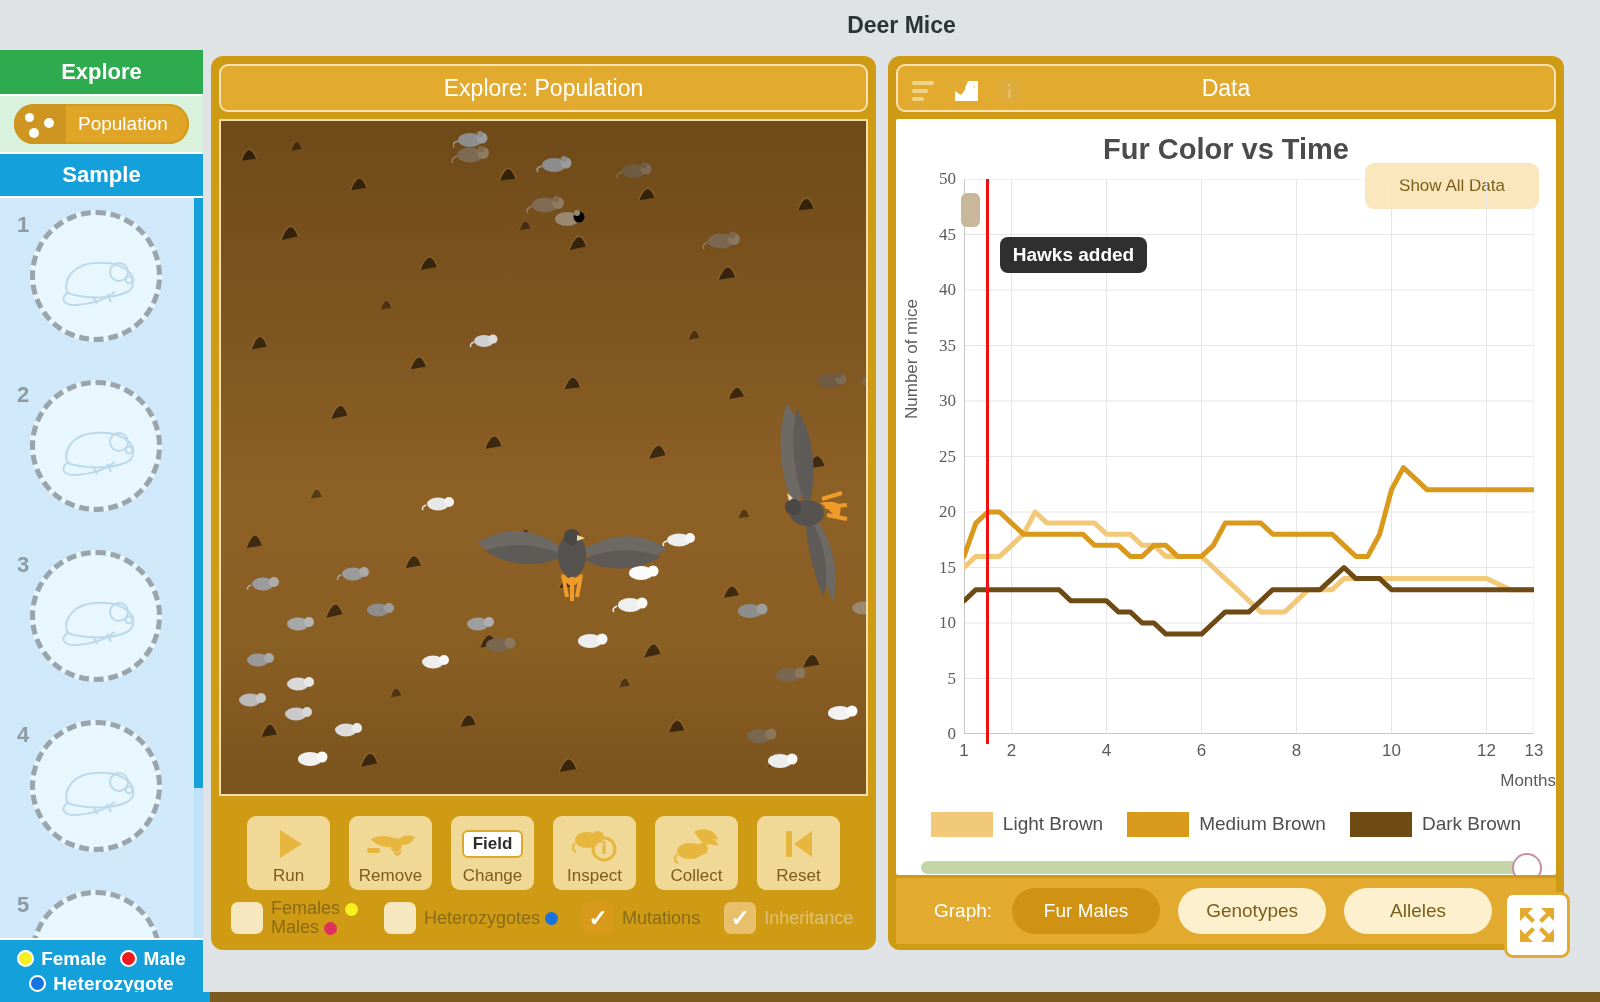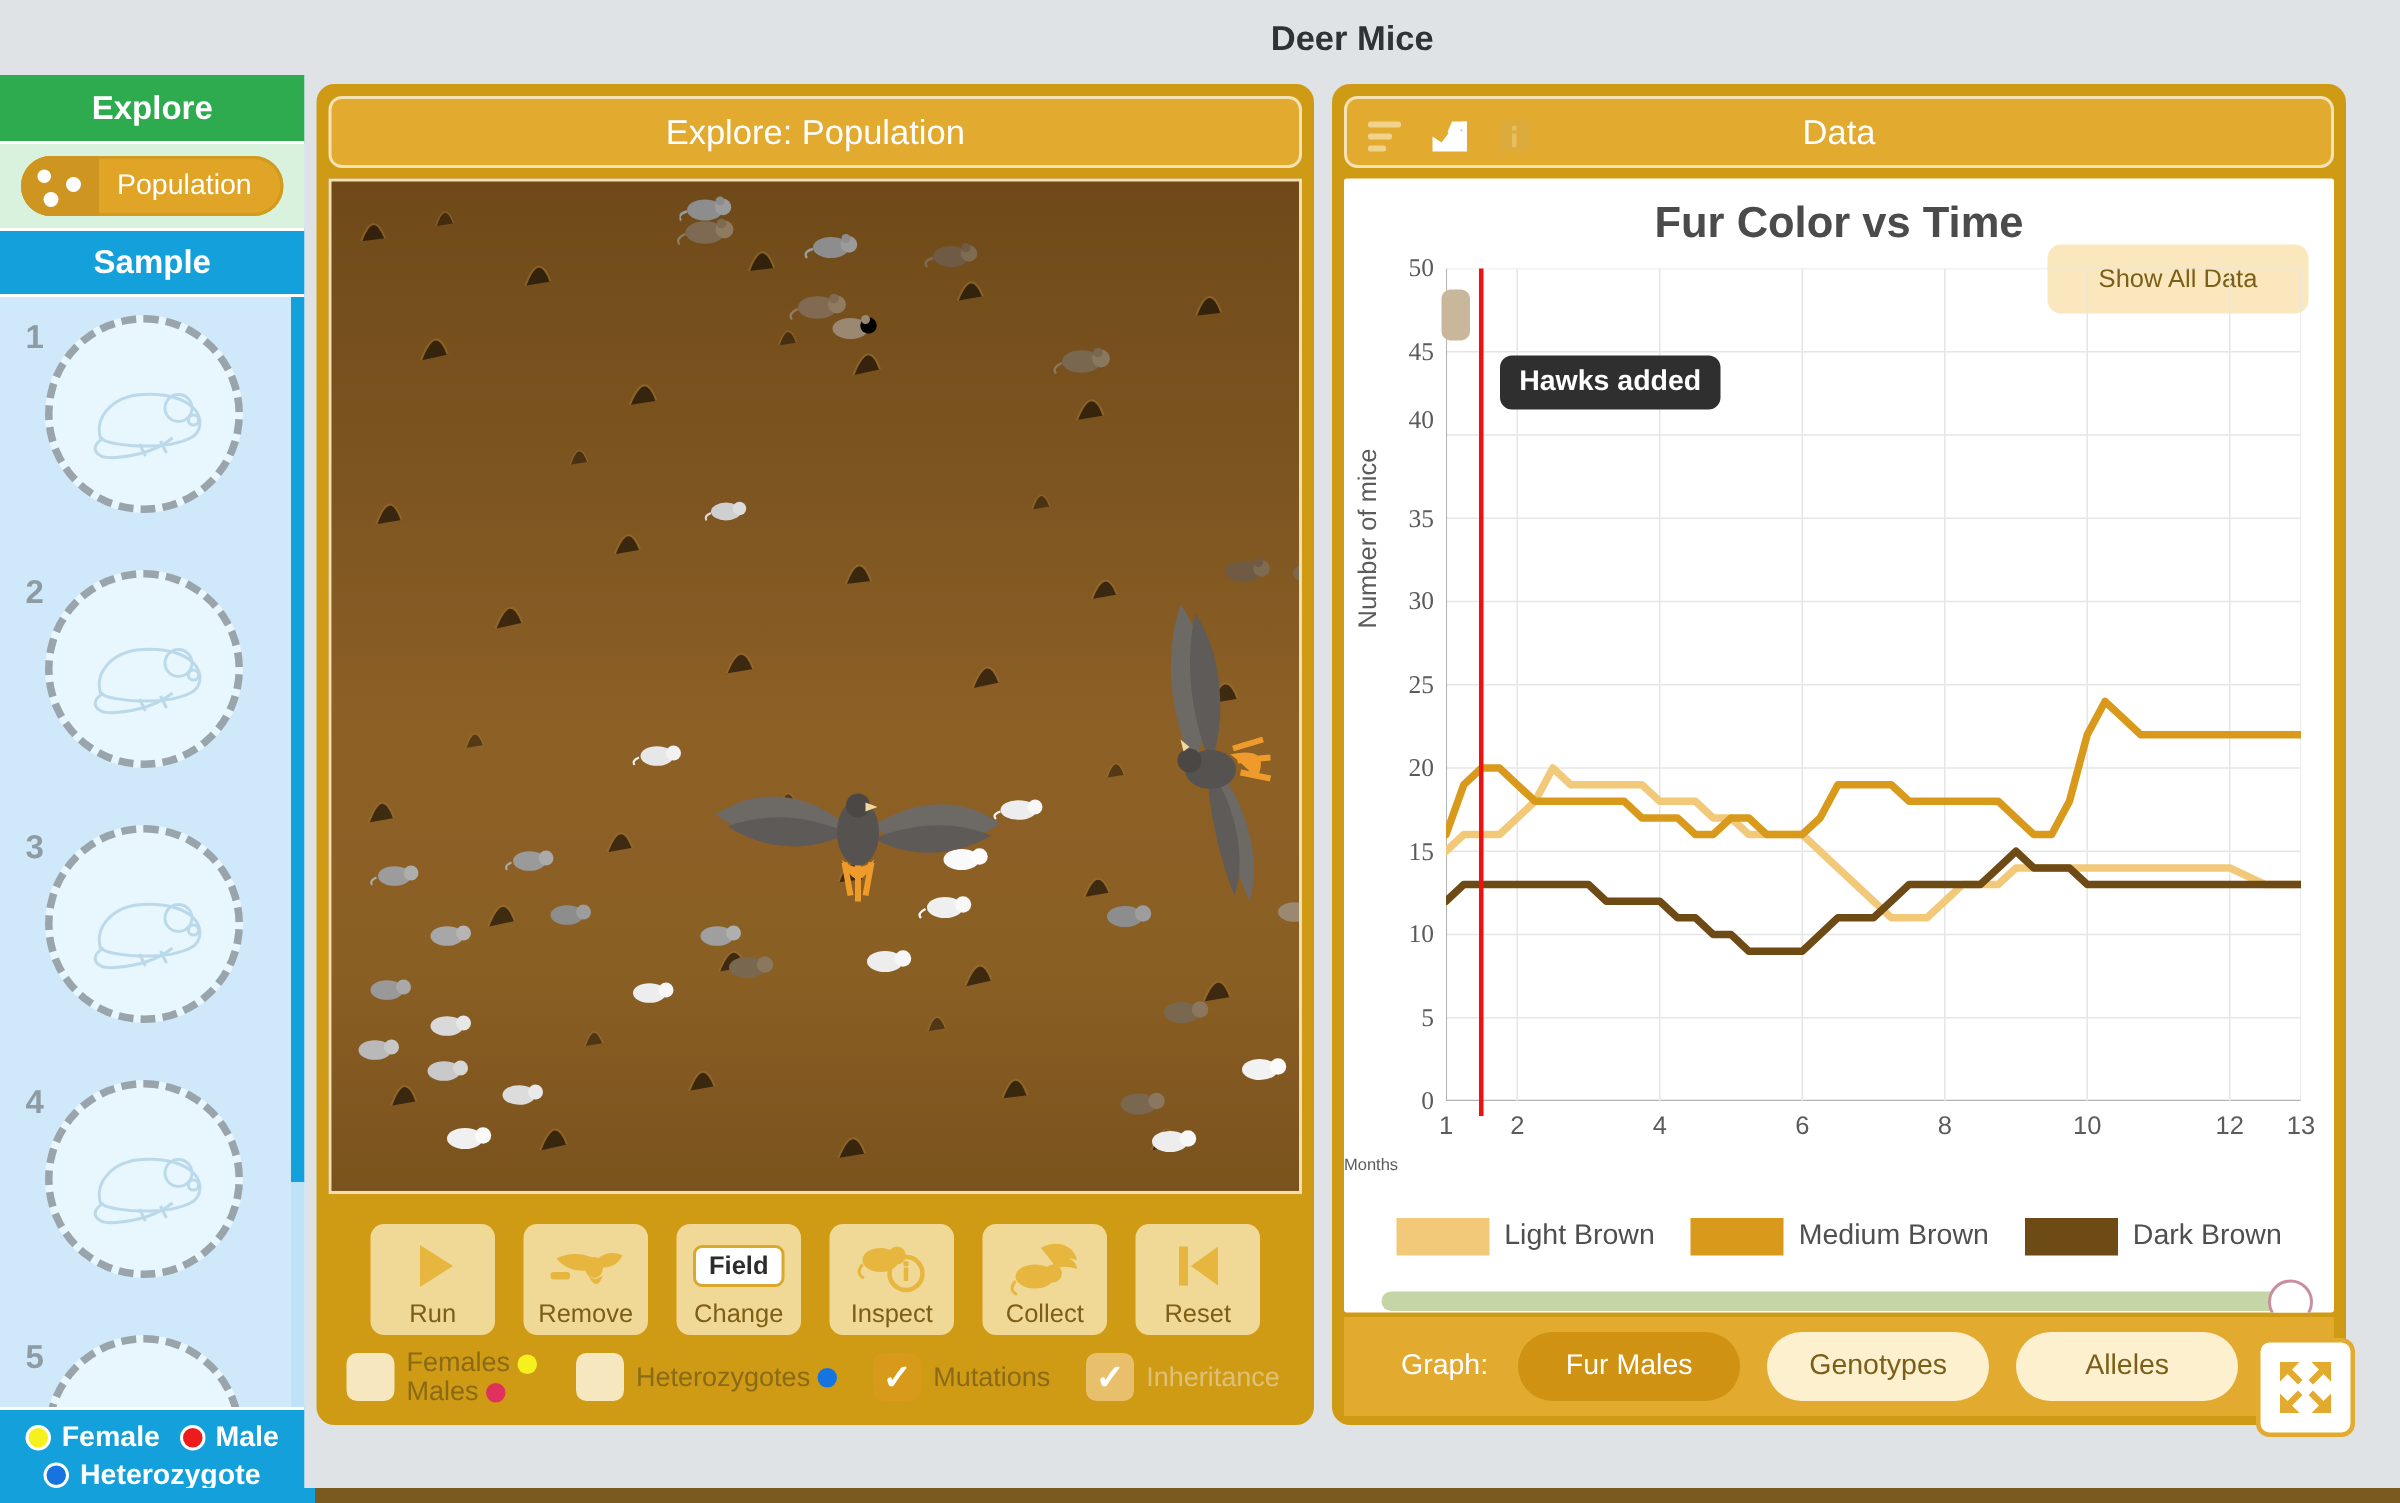--- a/index.html
+++ b/index.html
@@ -166,22 +166,22 @@
     position:absolute; right:17px; top:44px; width:174px; height:46px;
     background:#fae7bd; border-radius:9px;
     display:flex; align-items:center; justify-content:center;
     font-size:17px; color:#7b5e17;
   }
   .ylabel {
     position:absolute; left:6px; top:300px; font-size:17px; color:#5b5b5b;
     transform:rotate(-90deg); transform-origin:left top; white-space:nowrap;
   }
   .xlabel {
-    position:absolute; left:0; right:0; top:652px; text-align:left;
-    font-size:11px; color:#5b5b5b;
+    position:absolute; left:0; right:0; top:652px; text-align:right;
+    font-size:17px; color:#5b5b5b;
   }
   .plot { position:absolute; left:68px; top:60px; width:570px; height:555px; }
   .ytick { position:absolute; right:100%; margin-right:8px; transform:translateY(-50%); font-size:17px; color:#5b5b5b;font-family:Liberation Serif, serif; }
   .xtick { position:absolute; top:100%; margin-top:7px; transform:translateX(-50%); font-size:17px; color:#5b5b5b; }
   .marker-line { position:absolute; width:3px; background:#ee1111; }
   .tooltip-ann {
     position:absolute; background:#2f2f2f; color:#fff; font-weight:bold;
     font-size:19px; padding:7px 13px; border-radius:8px; white-space:nowrap;
   }
   .drag-tab {
@@ -674,21 +674,21 @@
         <div class="marker-line" id="marker" style="left: 22.25px; top: 0px; height: 565px; background: rgb(238, 17, 17);"></div>
         <div class="tooltip-ann" id="annot" style="left: 35.75px; top: 58px;">Hawks added</div>
       <div class="ytick" style="top: 555px;">0</div>
           <div class="ytick" style="top: 499.5px;">5</div>
           <div class="ytick" style="top: 444px;">10</div>
           <div class="ytick" style="top: 388.5px;">15</div>
           <div class="ytick" style="top: 333px;">20</div>
           <div class="ytick" style="top: 277.5px;">25</div>
           <div class="ytick" style="top: 222px;">30</div>
           <div class="ytick" style="top: 166.5px;">35</div>
-          <div class="ytick" style="top: 101px;">40</div>
+          <div class="ytick" style="top: 111px;">40</div>
           <div class="ytick" style="top: 55.5px;">45</div>
           <div class="ytick" style="top: 0px;">50</div>
           <div class="xtick" style="left: 0px;">1</div>
           <div class="xtick" style="left: 47.5px;">2</div>
           <div class="xtick" style="left: 142.5px;">4</div>
           <div class="xtick" style="left: 237.5px;">6</div>
           <div class="xtick" style="left: 332.5px;">8</div>
           <div class="xtick" style="left: 427.5px;">10</div>
           <div class="xtick" style="left: 522.5px;">12</div>
           <div class="xtick" style="left: 570px;">13</div>

